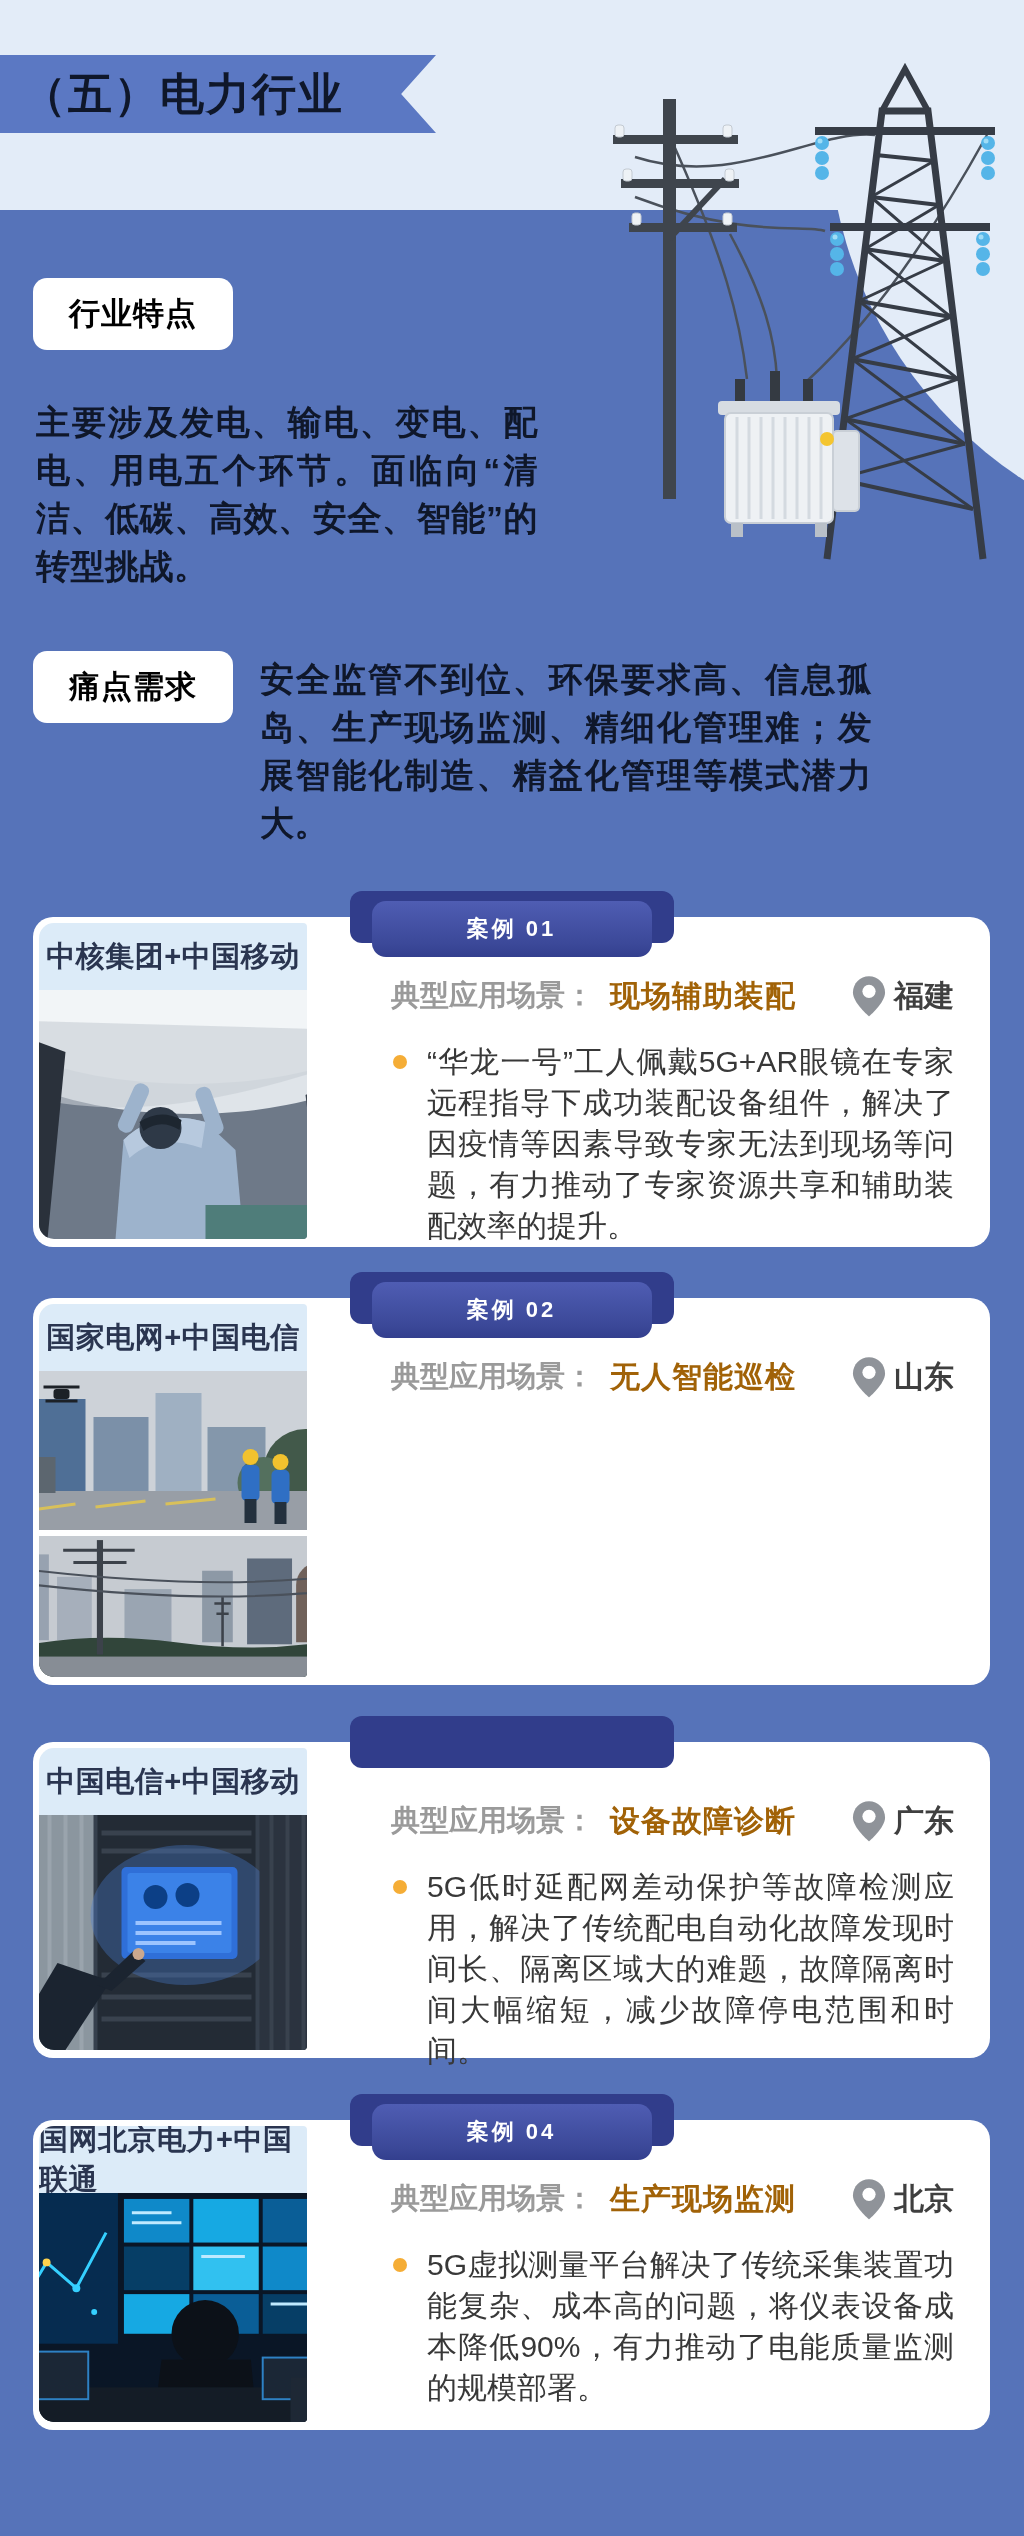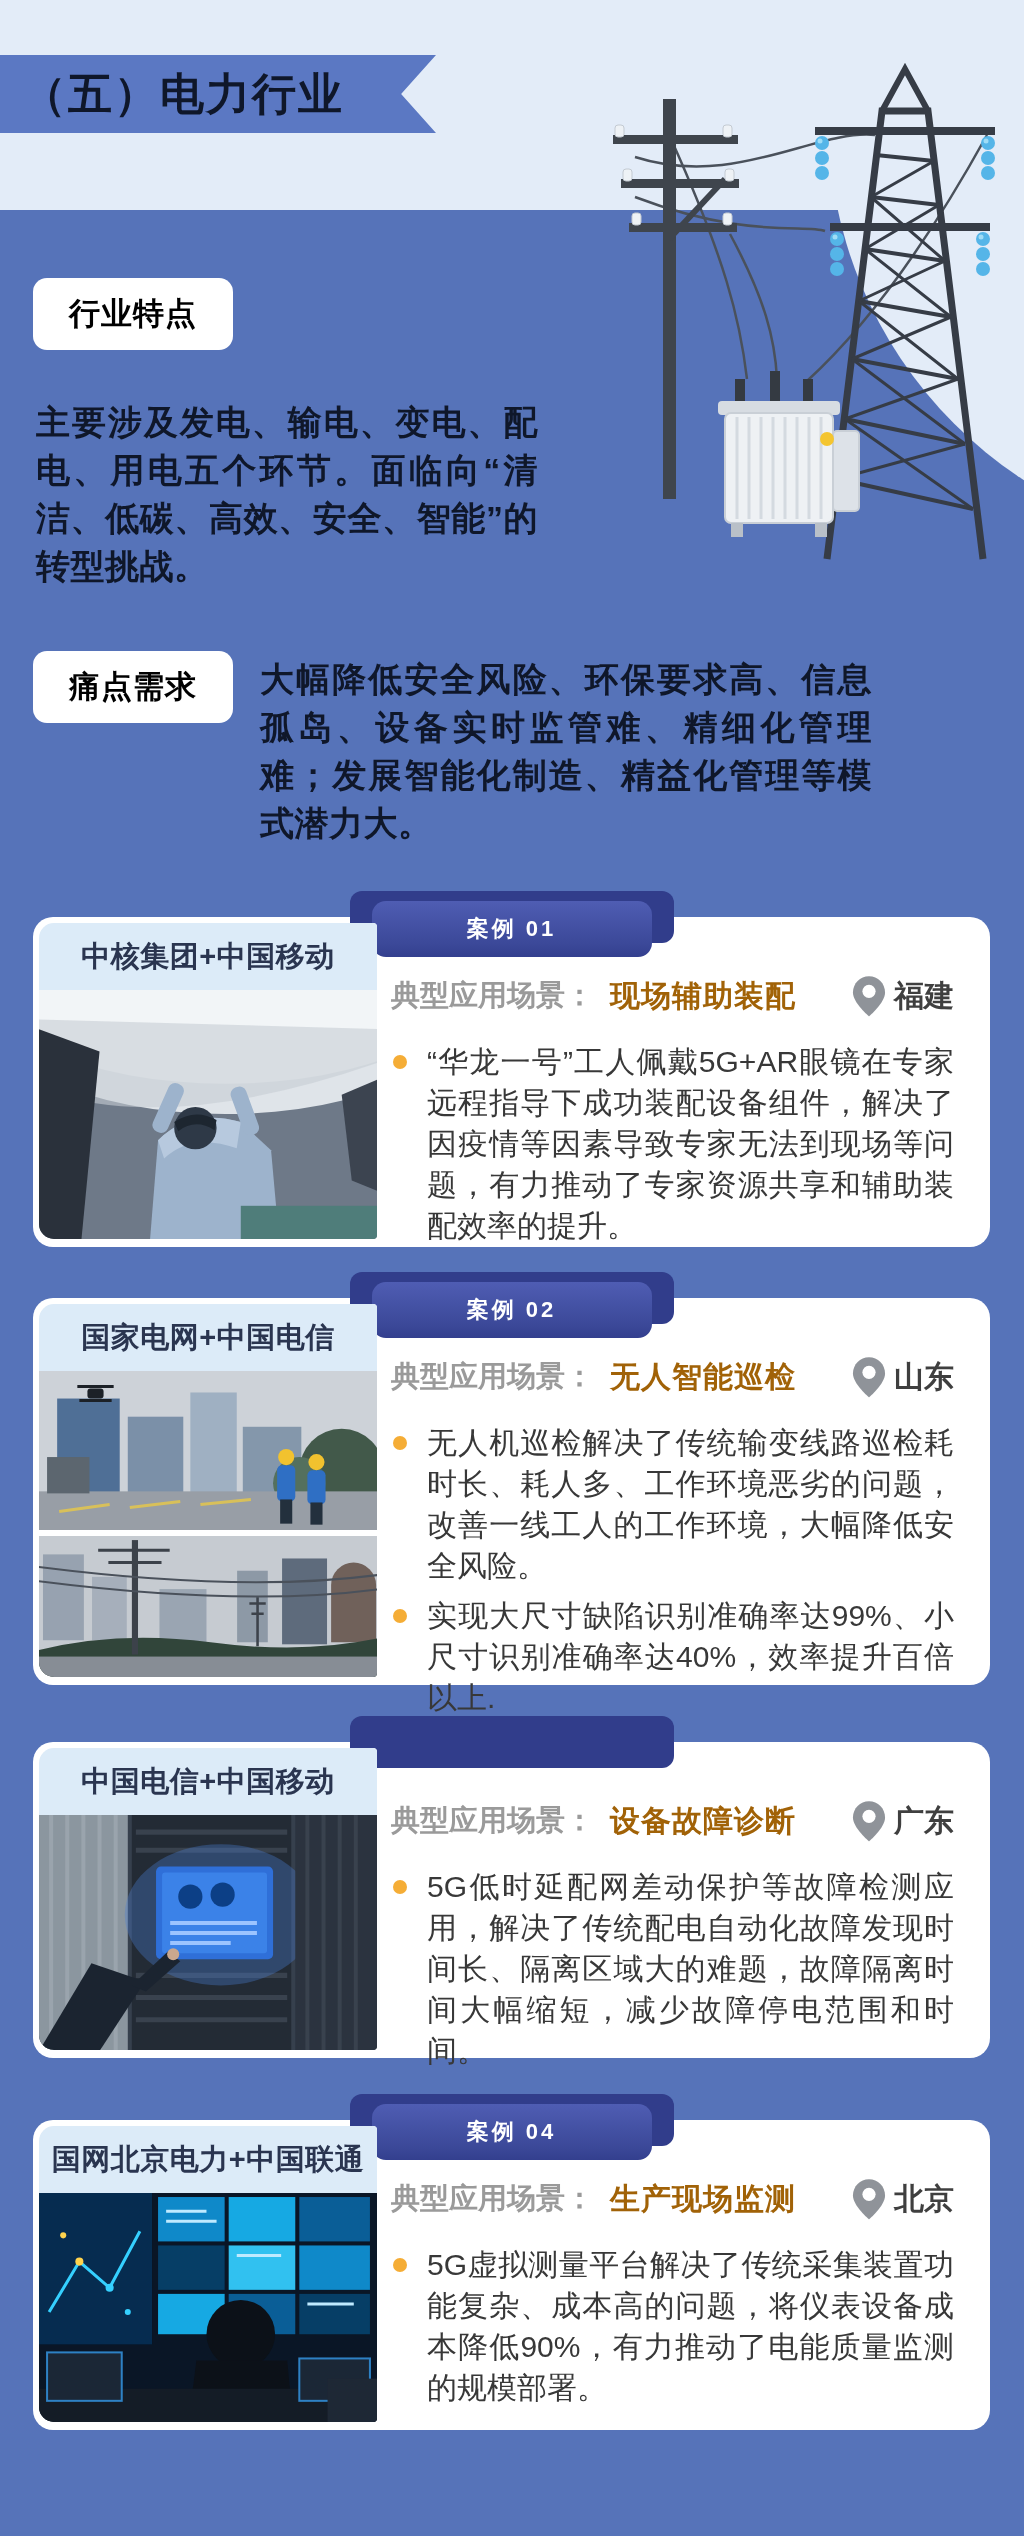--- a/index.html
+++ b/index.html
@@ -31,21 +31,21 @@
   .card { position:absolute; left:33px; width:957px; background:#fff; border-radius:20px; }
   .case-badge { position:absolute; left:50%; transform:translateX(-50%); top:-26px;
                 width:324px; height:66px; }
   .badge-back { position:absolute; left:0; right:0; top:0; height:52px;
                 background:#313d8b; border-radius:12px; }
   .badge-front { position:absolute; left:22px; right:22px; top:10px; bottom:0;
                  background:linear-gradient(180deg,#4f5db3 0%,#3b4898 78%,#333f8e 100%);
                  border-radius:14px; display:flex; align-items:center; justify-content:center; }
   .badge-front .t { color:#fff; font-size:22px; font-weight:700; letter-spacing:3px; }
 
-  .col-left { position:absolute; left:6px; top:6px; bottom:8px; width:338px;
+  .col-left { position:absolute; left:6px; top:6px; bottom:8px; width:268px;
               border-radius:15px 4px 4px 15px; overflow:hidden;
               display:flex; flex-direction:column; background:#fff; }
   .company-band { height:67px; flex:0 0 67px; background:#dcebf8;
                   display:flex; align-items:center; justify-content:center;
                   color:#2a3550; font-size:29px; font-weight:700; letter-spacing:0.5px; }
   .photo { flex:1 1 auto; position:relative; overflow:hidden; }
   .photo.fixed { flex:0 0 auto; }
   .photo-gap { flex:0 0 6px; background:#fff; }
   .photo svg { width:100%; height:100%; display:block; }
 
@@ -147,21 +147,21 @@
   </div>
 
   <div class="tag-box" style="top:278px;">
     <span>行业特点</span>
   </div>
   <div class="white-par" style="left:36px; top:398px; width:502px;">主要涉及发电、输电、变电、配电、用电五个环节。面临向“清洁、低碳、高效、安全、智能”的转型挑战。</div>
 
   <div class="tag-box" style="top:651px;">
     <span>痛点需求</span>
   </div>
-  <div class="white-par" style="left:260px; top:655px; width:612px;">大幅降低安全风险、环保要求高、信息孤岛、设备实时监管难、精细化管理难；发展智能化制造、精益化管理等模式潜力大。</div>
+  <div class="white-par" style="left:260px; top:655px; width:612px;">安全监管不到位、环保要求高、信息孤岛、生产现场监测、精细化管理难；发展智能化制造、精益化管理等模式潜力大。</div>
 
   <div class="card" style="top:917px; height:330px;">
     <div class="case-badge">
       <div class="badge-back"></div>
       <div class="badge-front">
         <span class="t">案例 01</span>
       </div>
     </div>
     <div class="col-left">
       <div class="company-band">中核集团+中国移动</div>
@@ -261,24 +261,20 @@
         <span class="scene-label">典型应用场景：</span>
         <span class="scene-value">无人智能巡检</span>
         <span class="loc">
           <svg viewBox="0 0 36 45">
             <path d="M18 1 C8.6 1 1 8.6 1 18.2 c0 11 17 25.3 17 25.3 s17 -14.3 17 -25.3 C35 8.6 27.4 1 18 1 z" fill="#8f9399"></path>
             <circle cx="18" cy="17" r="7" fill="#ffffff"></circle>
           </svg>
           <span class="t">山东</span>
         </span>
       </div>
-      <ul class="bullets">
-        <li>无人机巡检解决了传统输变线路巡检耗时长、耗人多、工作环境恶劣的问题，改善一线工人的工作环境，大幅降低安全风险。</li>
-        <li>实现大尺寸缺陷识别准确率达99%、小尺寸识别准确率达40%，效率提升百倍以上.</li>
-      </ul>
     </div>
   </div>
 
   <div class="card" style="top:1742px; height:316px;">
     <div class="case-badge">
       <div class="badge-back"></div>
     </div>
     <div class="col-left">
       <div class="company-band">中国电信+中国移动</div>
       <div class="photo">

